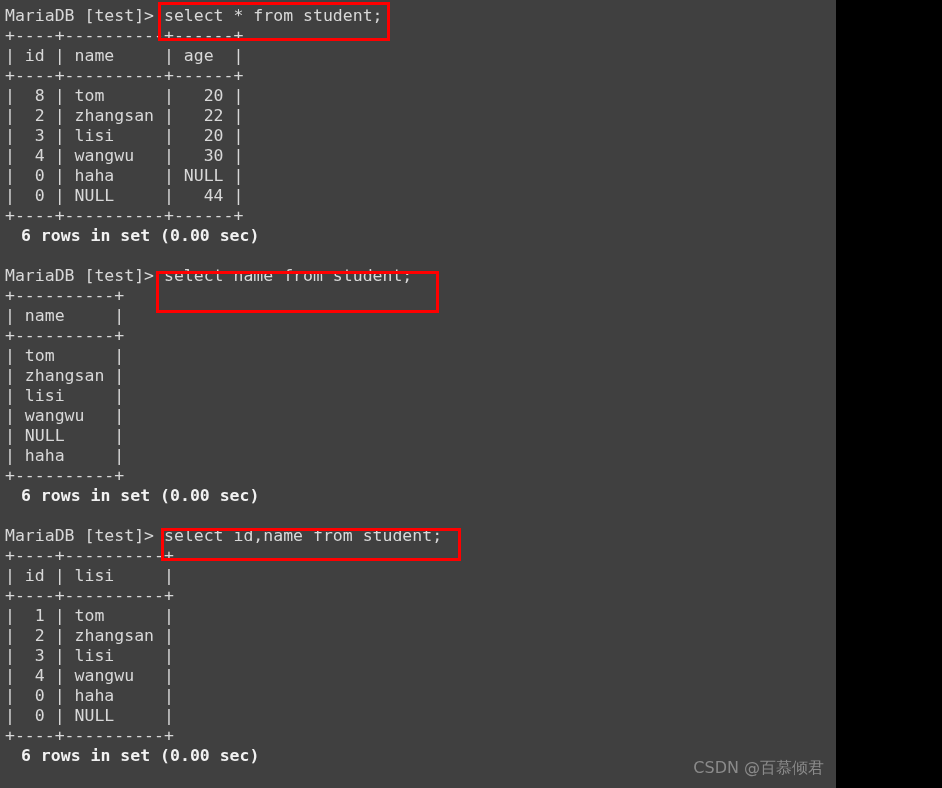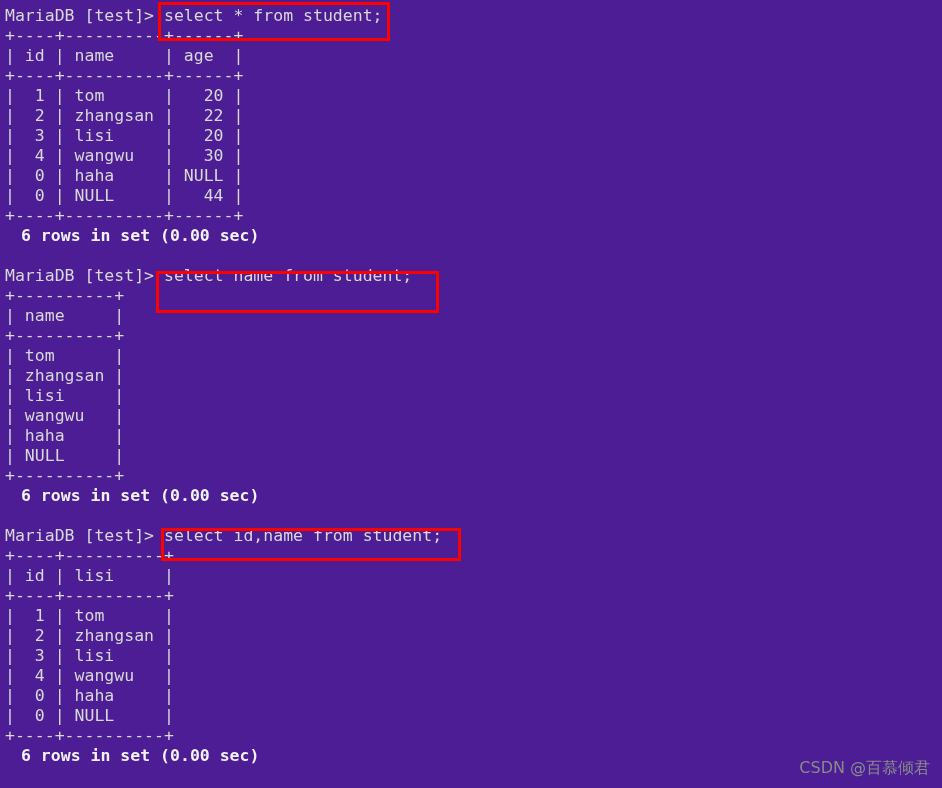--- a/index.html
+++ b/index.html
@@ -12,23 +12,23 @@
     height: 788px;
     overflow: hidden;
     position: relative;
     font-family: "DejaVu Sans Mono", "Liberation Mono", monospace;
   }
 
   #terminal {
     position: absolute;
     left: 0;
     top: 0;
-    width: 942px;
+    width: 836px;
     height: 788px;
-    background: #4c1d95;
+    background: #404040;
     padding: 6px 16px 0 5px;
     box-sizing: border-box;
   }
 
   .line {
     font-family: "DejaVu Sans Mono", "Liberation Mono", monospace;
     font-size: 16.5px;
     line-height: 20px;
     height: 20px;
     color: #d8d8d8;
@@ -84,40 +84,40 @@
 </style>
 </head>
 <body>
 
 <div id="terminal">
 
   <div class="promptline"><span class="prompt">MariaDB [test]&gt; </span><span class="cmd">select * from student;</span></div>
   <div class="line">+----+----------+------+</div>
   <div class="line">| id | name     | age  |</div>
   <div class="line">+----+----------+------+</div>
-  <div class="line">|  1 | tom      |   20 |</div>
+  <div class="line">|  8 | tom      |   20 |</div>
   <div class="line">|  2 | zhangsan |   22 |</div>
   <div class="line">|  3 | lisi     |   20 |</div>
   <div class="line">|  4 | wangwu   |   30 |</div>
   <div class="line">|  0 | haha     | NULL |</div>
   <div class="line">|  0 | NULL     |   44 |</div>
   <div class="line">+----+----------+------+</div>
   <div class="line bold">6 rows in set (0.00 sec)</div>
   <div class="line blank">&nbsp;</div>
 
   <div class="promptline"><span class="prompt">MariaDB [test]&gt; </span><span class="cmd">select name from student;</span></div>
   <div class="line">+----------+</div>
   <div class="line">| name     |</div>
   <div class="line">+----------+</div>
   <div class="line">| tom      |</div>
   <div class="line">| zhangsan |</div>
   <div class="line">| lisi     |</div>
   <div class="line">| wangwu   |</div>
+  <div class="line">| NULL     |</div>
   <div class="line">| haha     |</div>
-  <div class="line">| NULL     |</div>
   <div class="line">+----------+</div>
   <div class="line bold">6 rows in set (0.00 sec)</div>
   <div class="line blank">&nbsp;</div>
 
   <div class="promptline"><span class="prompt">MariaDB [test]&gt; </span><span class="cmd">select id,name from student;</span></div>
   <div class="line">+----+----------+</div>
   <div class="line">| id | lisi     |</div>
   <div class="line">+----+----------+</div>
   <div class="line">|  1 | tom      |</div>
   <div class="line">|  2 | zhangsan |</div>

